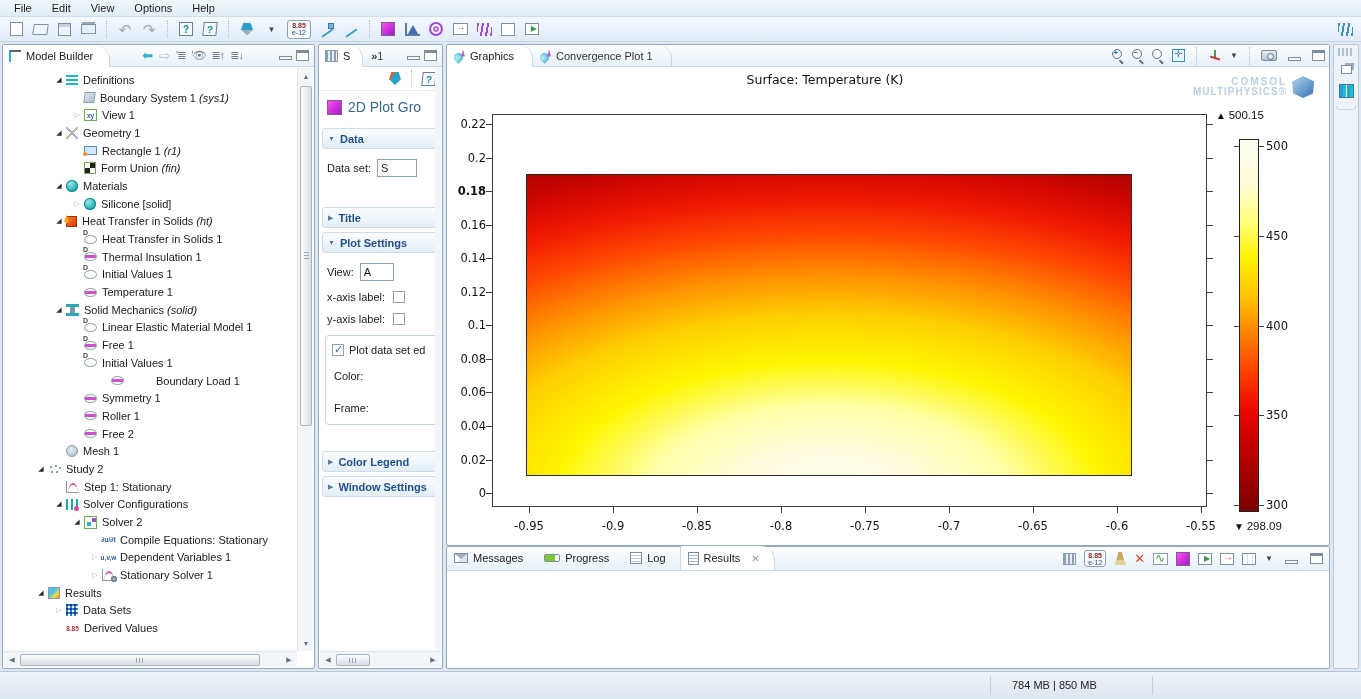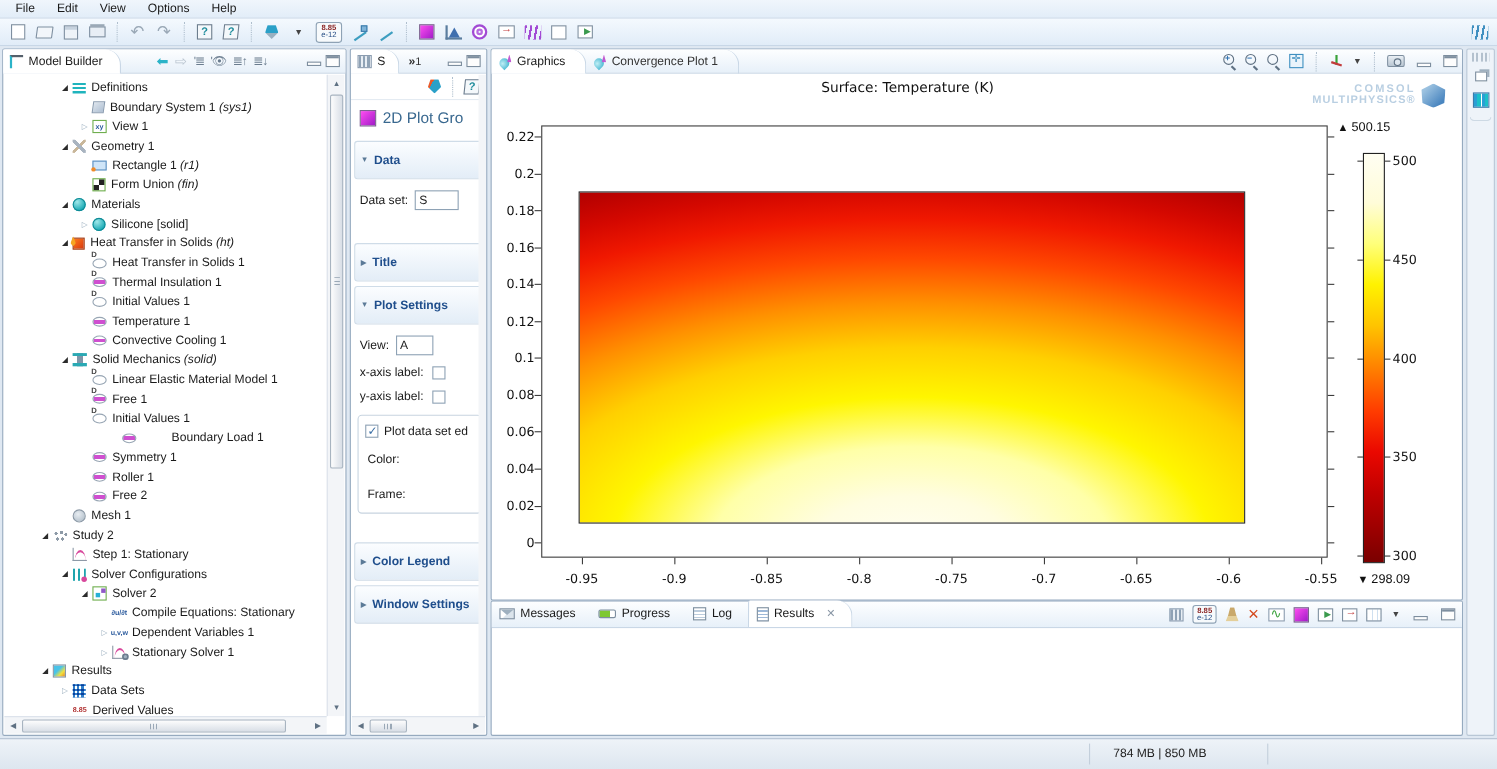--- a/index.html
+++ b/index.html
@@ -103,21 +103,21 @@
 
   
   #setpanel{left:318px;top:2px;width:125px;height:625px;overflow:hidden;}
   .set-tab-ic{width:13px;height:12px;border:1px solid #8a9cb0;background:repeating-linear-gradient(to right,#8fa2b5 0 2px,#e8eef4 2px 4px);}
   .overflow-ind{font-size:10px;color:#333;margin-left:8px;}
   .overflow-ind b{font-size:11px;}
   .set-toolbar{height:24px;display:flex;align-items:center;justify-content:flex-end;gap:6px;padding:0 6px;border-bottom:1px solid #e4ebf2;}
   .set-title{display:flex;align-items:center;gap:6px;padding:8px 6px 9px 8px;}
   .set-title .sq{width:15px;height:15px;border:1px solid #7b5f8e;background:linear-gradient(135deg,#ff4df0,#a01bc8);flex:none;}
   .set-title .t{font-size:14px;color:#39688f;white-space:nowrap;}
-  .sect{margin:4px 3px 0 3px;border:1px solid #cddaе6;border:1px solid #cfdce8;border-radius:3px;background:linear-gradient(#fbfdff,#e3edf7);height:35px;display:flex;align-items:center;gap:5px;padding:0 5px;cursor:default;}
+  .sect{margin:4px 3px 0 3px;border:1px solid #cddaе6;border:1px solid #cfdce8;border-radius:3px;background:linear-gradient(#fbfdff,#e3edf7);height:21px;display:flex;align-items:center;gap:5px;padding:0 5px;cursor:default;}
   .sect .chev{font-size:7px;color:#5b7a97;}
   .sect .slabel{color:#1f4e8c;font-weight:bold;font-size:11px;white-space:nowrap;}
   .srow{display:flex;align-items:center;margin:10px 0 10px 8px;white-space:nowrap;}
   .srow .lab{font-size:11px;flex:none;}
   .combo{height:18px;border:1px solid #8ea2b5;background:#fff;font-size:11px;display:flex;align-items:center;padding:0 3px;margin-left:6px;min-width:30px;}
   .cb{width:12px;height:12px;border:1px solid #8ea2b5;background:#fff;flex:none;margin-right:5px;position:relative;}
   .cb.checked::before{content:"✓";position:absolute;left:1px;top:-2px;color:#3a6ea5;font-size:11px;font-weight:bold;}
   .groupbox{margin:6px 4px 8px 6px;border:1px solid #c7d4e0;border-radius:4px;padding:6px 0 4px 6px;}
   .setvscroll{position:absolute;top:23px;right:0;width:7px;bottom:17px;background:#f3f5f8;}
 
@@ -362,25 +362,20 @@
           <div class="tree-row" style="padding-left: 66px;">
             <span class="twisty"></span>
             <span class="ticon ti-physics"></span>
             <span class="tlabel">Initial Values 1</span>
           </div>
           <div class="tree-row" style="padding-left: 66px;">
             <span class="twisty"></span>
             <span class="ticon ti-boundary"></span>
             <span class="tlabel">Temperature 1</span>
           </div>
-          <div class="tree-row" style="padding-left: 66px;">
-            <span class="twisty"></span>
-            <span class="ticon ti-boundary"></span>
-            <span class="tlabel">Convective Cooling 1</span>
-          </div>
           <div class="tree-row" style="padding-left: 48px;">
             <span class="twisty">◢</span>
             <span class="ticon ti-solid-mechanics"></span>
             <span class="tlabel">Solid Mechanics</span>
             <span class="tsuffix">(solid)</span>
           </div>
           <div class="tree-row" style="padding-left: 66px;">
             <span class="twisty"></span>
             <span class="ticon ti-physics"></span>
             <span class="tlabel">Linear Elastic Material Model 1</span>
@@ -612,21 +607,21 @@
         </div>
         <div class="axesbox"></div>
         <div class="surface"></div>
         <div id="ticks-layer">
             <div class="ytick-label" style="left: 0px; top: 49px;">0.22</div>
             <div class="tickmark" style="left: 38px; top: 56px; width: 6px; height: 1px;"></div>
             <div class="tickmark" style="left: 759px; top: 56px; width: 6px; height: 1px;"></div>
             <div class="ytick-label" style="left: 0px; top: 82.55px;">0.2</div>
             <div class="tickmark" style="left: 38px; top: 89.55px; width: 6px; height: 1px;"></div>
             <div class="tickmark" style="left: 759px; top: 89.55px; width: 6px; height: 1px;"></div>
-            <div class="ytick-label" style="left: 0px; top: 116.1px;">0.18</div>
+            <div class="ytick-label" style="left: 0px; top: 116.1px; font-weight: bold;">0.18</div>
             <div class="tickmark" style="left: 38px; top: 123.1px; width: 6px; height: 1px;"></div>
             <div class="tickmark" style="left: 759px; top: 123.1px; width: 6px; height: 1px;"></div>
             <div class="ytick-label" style="left: 0px; top: 149.65px;">0.16</div>
             <div class="tickmark" style="left: 38px; top: 156.65px; width: 6px; height: 1px;"></div>
             <div class="tickmark" style="left: 759px; top: 156.65px; width: 6px; height: 1px;"></div>
             <div class="ytick-label" style="left: 0px; top: 183.2px;">0.14</div>
             <div class="tickmark" style="left: 38px; top: 190.2px; width: 6px; height: 1px;"></div>
             <div class="tickmark" style="left: 759px; top: 190.2px; width: 6px; height: 1px;"></div>
             <div class="ytick-label" style="left: 0px; top: 216.75px;">0.12</div>
             <div class="tickmark" style="left: 38px; top: 223.75px; width: 6px; height: 1px;"></div>

